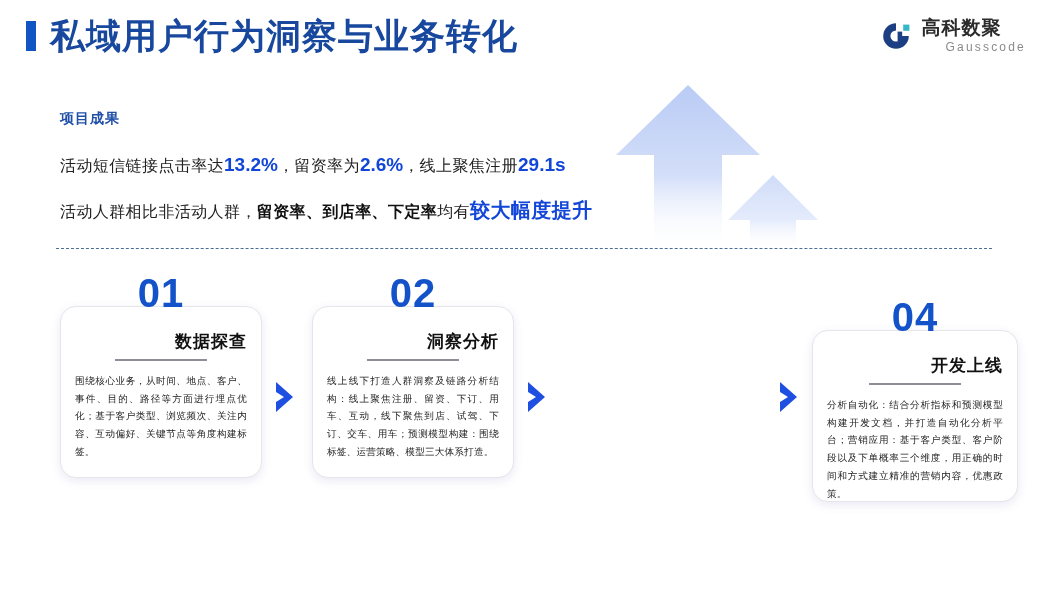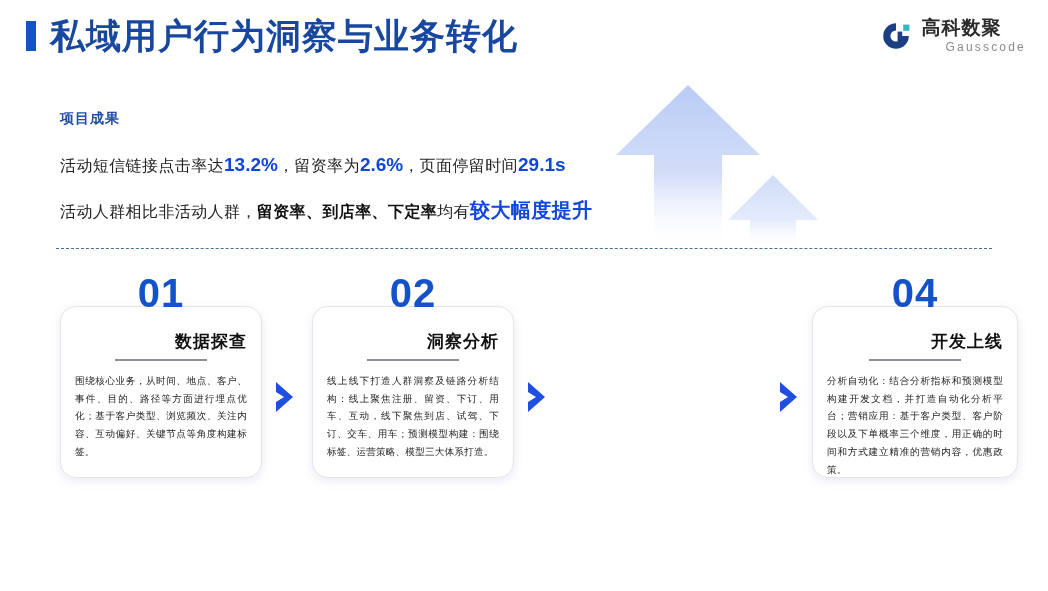--- a/index.html
+++ b/index.html
@@ -142,20 +142,21 @@
     height: 172px;
     background: #ffffff;
     border: 1px solid #e6e6ea;
     border-radius: 16px;
     box-shadow: 0 3px 10px rgba(120,120,190,0.16);
     box-sizing: border-box;
     padding: 26px 14px 10px 14px;
   }
   .step.wide {
     width: 206px;
+    margin-top: 24px;
   }
   .step-num {
     position: absolute;
     top: -34px;
     left: 0;
     width: 100%;
     text-align: center;
     font-size: 40px;
     font-weight: bold;
     color: #1352c8;
@@ -236,21 +237,21 @@
       <div class="logo-cn" data-name="logo-name-cn">高科数聚</div>
       <div class="logo-en" data-name="logo-name-en">Gausscode</div>
     </div>
   </div>
 </div>
 
 <div class="results" data-name="project-results-section">
   <div class="results-heading" data-name="results-heading">项目成果</div>
 
   <div class="results-line" data-name="results-line-1">
-    <span data-name="results-l1-text1">活动短信链接点击率达</span><span class="hl" data-name="results-metric-ctr">13.2%</span><span data-name="results-l1-text2">，留资率为</span><span class="hl" data-name="results-metric-leadrate">2.6%</span><span data-name="results-l1-text3">，页面停留时间</span><span class="hl" data-name="results-metric-dwelltime">29.1s</span>
+    <span data-name="results-l1-text1">活动短信链接点击率达</span><span class="hl" data-name="results-metric-ctr">13.2%</span><span data-name="results-l1-text2">，留资率为</span><span class="hl" data-name="results-metric-leadrate">2.6%</span><span data-name="results-l1-text3">，线上聚焦注册</span><span class="hl" data-name="results-metric-dwelltime">29.1s</span>
   </div>
 
   <div class="results-line" data-name="results-line-2">
     <span data-name="results-l2-text1">活动人群相比非活动人群，</span><span class="bold-black" data-name="results-l2-bold-metrics">留资率、到店率、下定率</span><span data-name="results-l2-text2">均有</span><span class="hl-strong" data-name="results-l2-highlight">较大幅度提升</span>
   </div>
 </div>
 
 <div class="divider" data-name="section-divider"></div>
 
 <div class="steps" data-name="process-steps">

